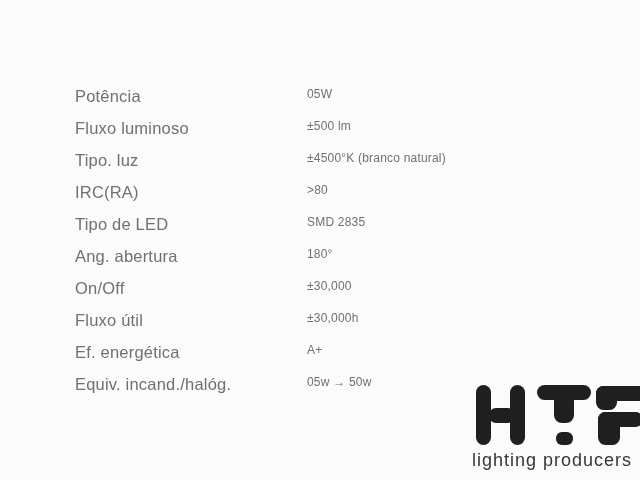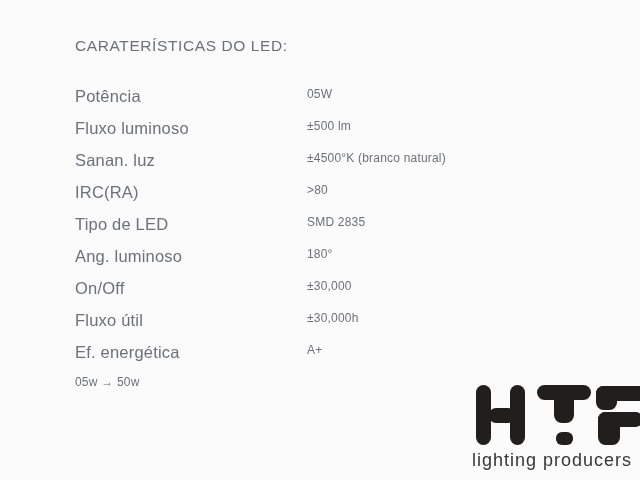--- a/index.html
+++ b/index.html
@@ -72,60 +72,60 @@
     letter-spacing: 1px;
     color: var(--tagline);
     white-space: nowrap;
   }
 </style>
 </head>
 <body>
 
 <div class="screen">
 
-  <div class="doc-title">CARATERÍSTICAS DO LED:</div>
 
   <div class="spec-table">
     <div class="spec-row">
       <span class="spec-label">Potência</span>
       <span class="spec-value">05W</span>
     </div>
     <div class="spec-row">
       <span class="spec-label">Fluxo luminoso</span>
       <span class="spec-value">±500 lm</span>
     </div>
     <div class="spec-row">
-      <span class="spec-label">Sanan. luz</span>
+      <span class="spec-label">Tipo. luz</span>
       <span class="spec-value">±4500°K (branco natural)</span>
     </div>
     <div class="spec-row">
       <span class="spec-label">IRC(RA)</span>
       <span class="spec-value">&gt;80</span>
     </div>
     <div class="spec-row">
       <span class="spec-label">Tipo de LED</span>
       <span class="spec-value">SMD 2835</span>
     </div>
     <div class="spec-row">
-      <span class="spec-label">Ang. luminoso</span>
+      <span class="spec-label">Ang. abertura</span>
       <span class="spec-value">180°</span>
     </div>
     <div class="spec-row">
       <span class="spec-label">On/Off</span>
       <span class="spec-value">±30,000</span>
     </div>
     <div class="spec-row">
       <span class="spec-label">Fluxo útil</span>
       <span class="spec-value">±30,000h</span>
     </div>
     <div class="spec-row">
       <span class="spec-label">Ef. energética</span>
       <span class="spec-value">A+</span>
     </div>
     <div class="spec-row">
+      <span class="spec-label">Equiv. incand./halóg.</span>
       <span class="spec-value">05w → 50w</span>
     </div>
   </div>
 
   <div class="logo">
     <svg class="logo-mark" width="186" height="64" viewBox="0 0 186 64" role="img" aria-label="HTF">
 
       <rect x="4" y="2" width="15" height="60" rx="7.5"></rect>
       <rect x="38" y="2" width="15" height="60" rx="7.5"></rect>
       <rect x="17" y="25" width="26" height="15" rx="7"></rect>

